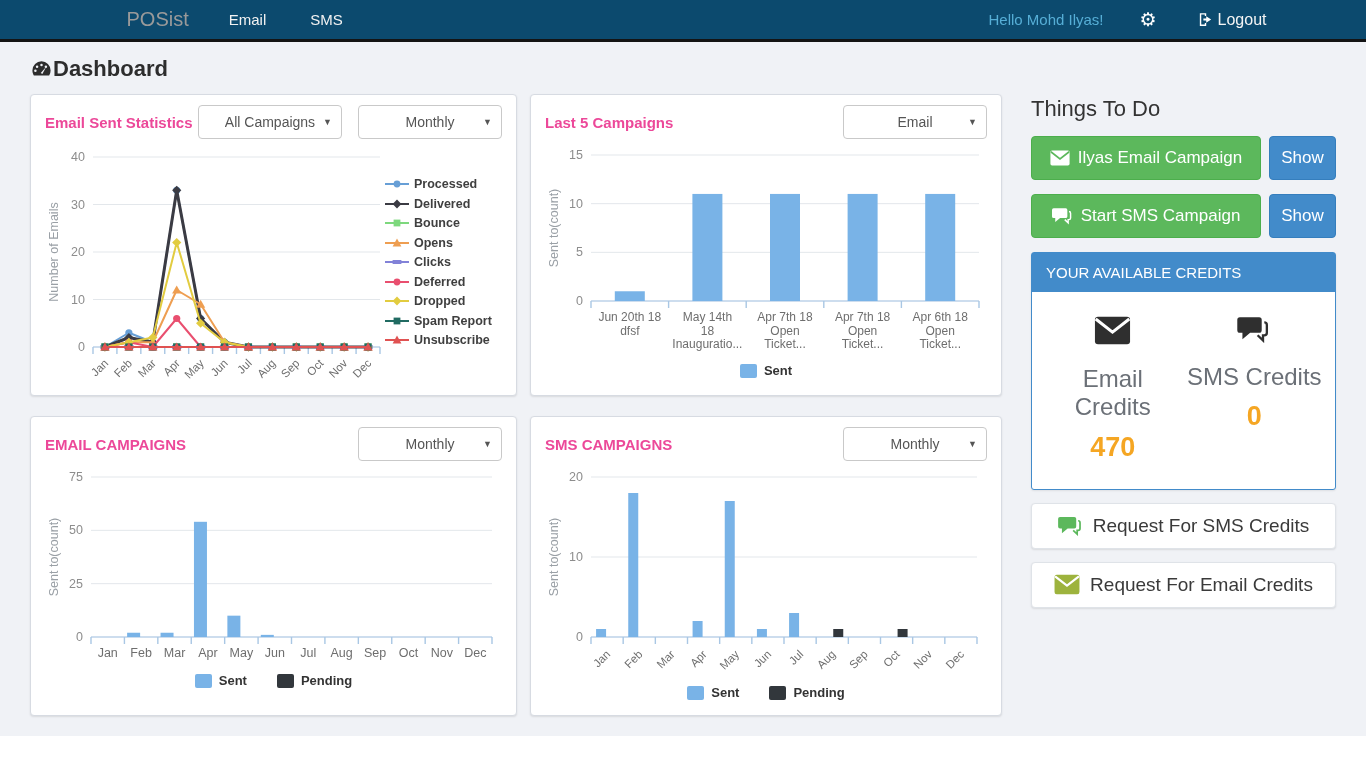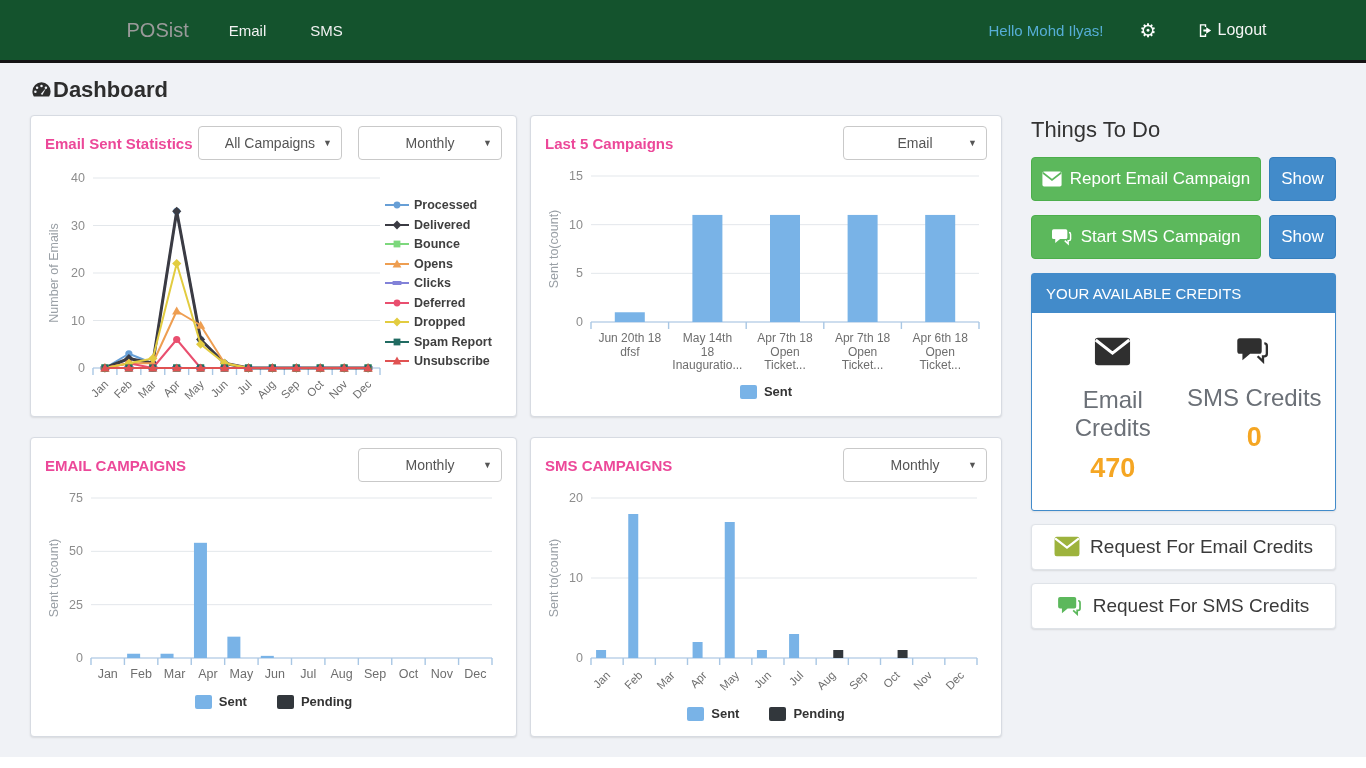--- a/index.html
+++ b/index.html
@@ -1,20 +1,20 @@
 <!DOCTYPE html>
 <html><head>
 <meta charset="utf-8">
 <style>
   * { margin:0; padding:0; box-sizing:border-box; }
   html,body { width:1366px; height:768px; overflow:hidden; }
   body { font-family:"Liberation Sans", sans-serif; background:#ffffff; }
 
   
-  .navbar { height:63px; background:#14532d; border-bottom:3px solid #141414;padding-left:27px; }
+  .navbar { height:42px; background:#0c4a6e; border-bottom:3px solid #141414;padding-left:27px; }
   .navbar-inner { width:1140px; margin:0 auto; height:100%; display:flex; align-items:center; }
   .brand { color:#9a9a9a; font-size:20px; margin-right:40px; cursor:pointer; }
   .nav-link { color:#f2f2f2; font-size:15px; margin-right:44px; cursor:pointer; }
   .nav-spacer { flex:1; }
   .greeting { color:#56aed6; font-size:15px; margin-right:36px; cursor:pointer; }
   .gear { color:#ffffff; font-size:19px; margin-right:40px; cursor:pointer; line-height:1; }
   .logout { color:#f5f5f5; font-size:16px; display:flex; align-items:center; gap:4px; cursor:pointer; }
 
   
   .content { background:#f0f2f6; padding:10px 0 20px; }
@@ -530,21 +530,21 @@
 
     <div class="side-col">
       <div class="side-title">Things To Do</div>
 
       <div class="action-row">
         <div class="btn-green">
           <svg width="20" height="16" viewBox="0 0 24 19">
             <rect x="0.5" y="0.5" width="23" height="18" rx="2" fill="#fff"></rect>
             <path d="M1 2l11 8.6L23 2" fill="none" stroke="#5cb85c" stroke-width="2"></path>
           </svg>
-          <span>Report Email Campaign</span>
+          <span>Ilyas Email Campaign</span>
         </div>
         <div class="btn-blue">
           <span>Show</span>
         </div>
       </div>
 
       <div class="action-row">
         <div class="btn-green">
           <svg width="21" height="18" viewBox="0 0 26 21">
             <path d="M2 1h15a2 2 0 0 1 2 2v8a2 2 0 0 1-2 2h-7l-6 5v-5H2a2 2 0 0 1-2-2V3a2 2 0 0 1 2-2z" fill="#fff"></path>
@@ -573,31 +573,31 @@
               <path d="M2 1h15a2 2 0 0 1 2 2v8a2 2 0 0 1-2 2h-7l-6 5v-5H2a2 2 0 0 1-2-2V3a2 2 0 0 1 2-2z" fill="#2f2f2f"></path>
               <path d="M21 5a2 2 0 0 1 2 2v6a2 2 0 0 1-2 2h-1v4l-4.2-4" fill="none" stroke="#2f2f2f" stroke-width="1.8"></path>
             </svg>
             <div class="credit-label">SMS Credits</div>
             <div class="credit-value" style="color: rgb(245, 166, 35);">0</div>
           </div>
         </div>
       </div>
 
       <div class="request-btn">
+        <svg width="25" height="20" viewBox="0 0 26 21">
+          <path d="M2 1h15a2 2 0 0 1 2 2v8a2 2 0 0 1-2 2h-7l-6 5v-5H2a2 2 0 0 1-2-2V3a2 2 0 0 1 2-2z" fill="#5cb85c"></path>
+          <path d="M21 5a2 2 0 0 1 2 2v6a2 2 0 0 1-2 2h-1v4l-4.2-4" fill="none" stroke="#5cb85c" stroke-width="1.8"></path>
+        </svg>
+        <span>Request For SMS Credits</span>
+      </div>
+
+      <div class="request-btn">
         <svg width="26" height="21" viewBox="0 0 24 19">
           <rect x="0.5" y="0.5" width="23" height="18" rx="2" fill="#9db33d"></rect>
           <path d="M1 2l11 8.6L23 2" fill="none" stroke="#fff" stroke-width="2"></path>
         </svg>
         <span>Request For Email Credits</span>
       </div>
-
-      <div class="request-btn">
-        <svg width="25" height="20" viewBox="0 0 26 21">
-          <path d="M2 1h15a2 2 0 0 1 2 2v8a2 2 0 0 1-2 2h-7l-6 5v-5H2a2 2 0 0 1-2-2V3a2 2 0 0 1 2-2z" fill="#5cb85c"></path>
-          <path d="M21 5a2 2 0 0 1 2 2v6a2 2 0 0 1-2 2h-1v4l-4.2-4" fill="none" stroke="#5cb85c" stroke-width="1.8"></path>
-        </svg>
-        <span>Request For SMS Credits</span>
-      </div>
     </div>
   </div>
 </div>
 
 <div class="footer"></div>
 
 </body></html>

